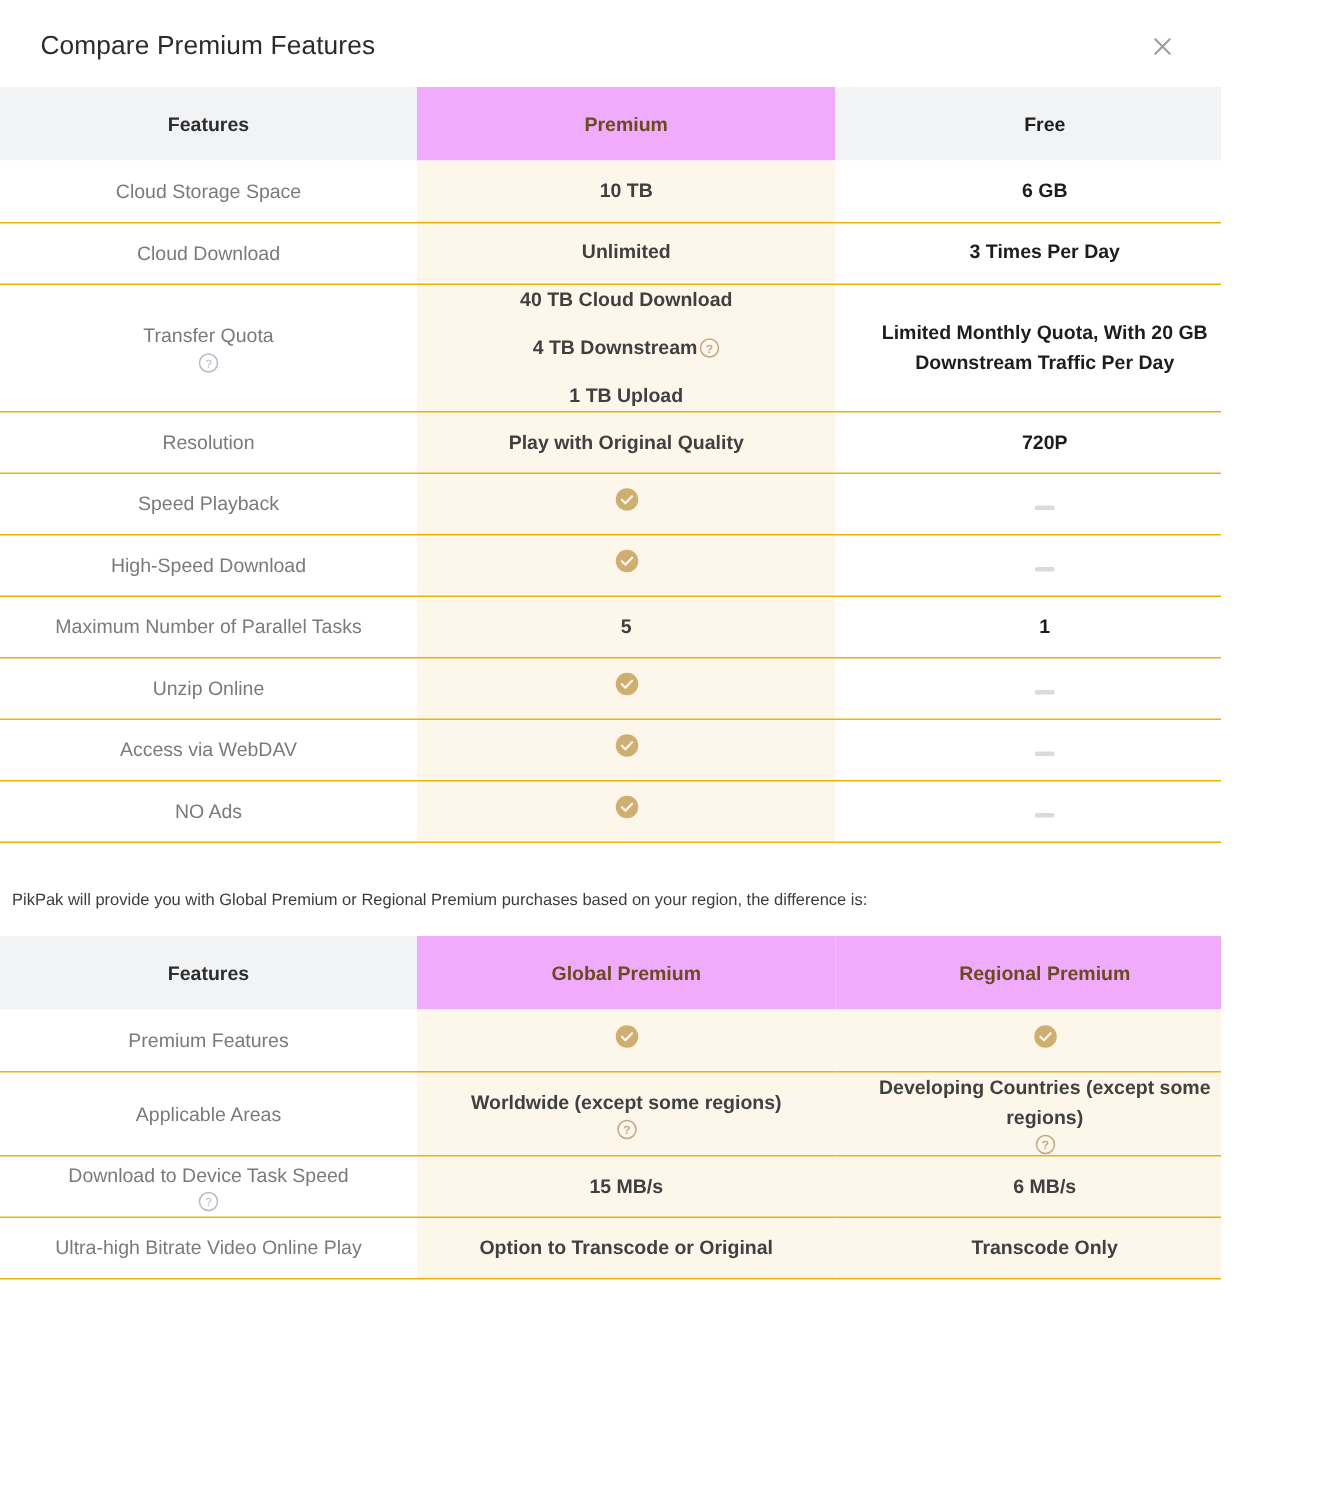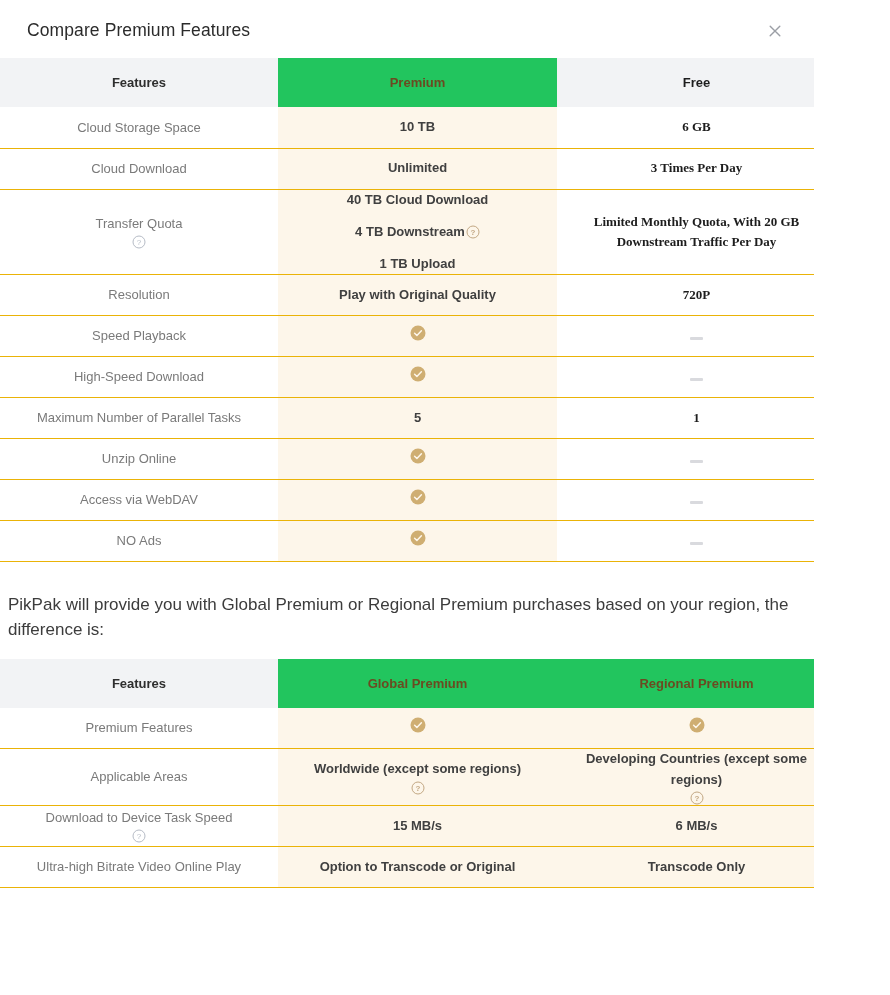--- a/index.html
+++ b/index.html
@@ -74,21 +74,21 @@
     height: 49px;
     font-size: 13px;
     font-weight: 700;
     border-bottom: none;
   }
   .h-feature {
     background: #f2f3f5;
     color: #2e2e2e;
   }
   .h-highlight {
-    background: #22c55e;
+    background: #f0abfc;
     color: #6b4a21;
   }
   .h-plain {
     background: #f2f3f5;
     color: #1d1d1d;
   }
 
   
   .cmp-table tbody td {
     height: 41px;
@@ -107,21 +107,20 @@
     font-weight: 700;
     font-size: 13px;
     line-height: 1.55;
   }
   td.plain-cell {
     background: #ffffff;
     color: #1d1d1d;
     font-weight: 700;
     font-size: 13px;
     line-height: 1.55;
-    font-family: Liberation Serif, serif;
   }
 
   .tall-row td { height: 108px; }
   .mid-row td  { height: 47px; }
   .area-row td { height: 68px; }
   .speed-row td { height: 52px; }
 
   .stack {
     display: flex;
     flex-direction: column;
@@ -154,21 +153,21 @@
     height: 3px;
     background: #d9dade;
     border-radius: 1px;
   }
 
   
   .note {
     margin: 0 auto;
     width: 836px;
     padding: 30px 8px 16px 8px;
-    font-size: 17px;
+    font-size: 11px;
     color: #3c3c3c;
     text-align: left;
     line-height: 1.5;
   }
 
   .spacer-bottom { height: 32px; }
 </style>
 </head>
 <body>
 

